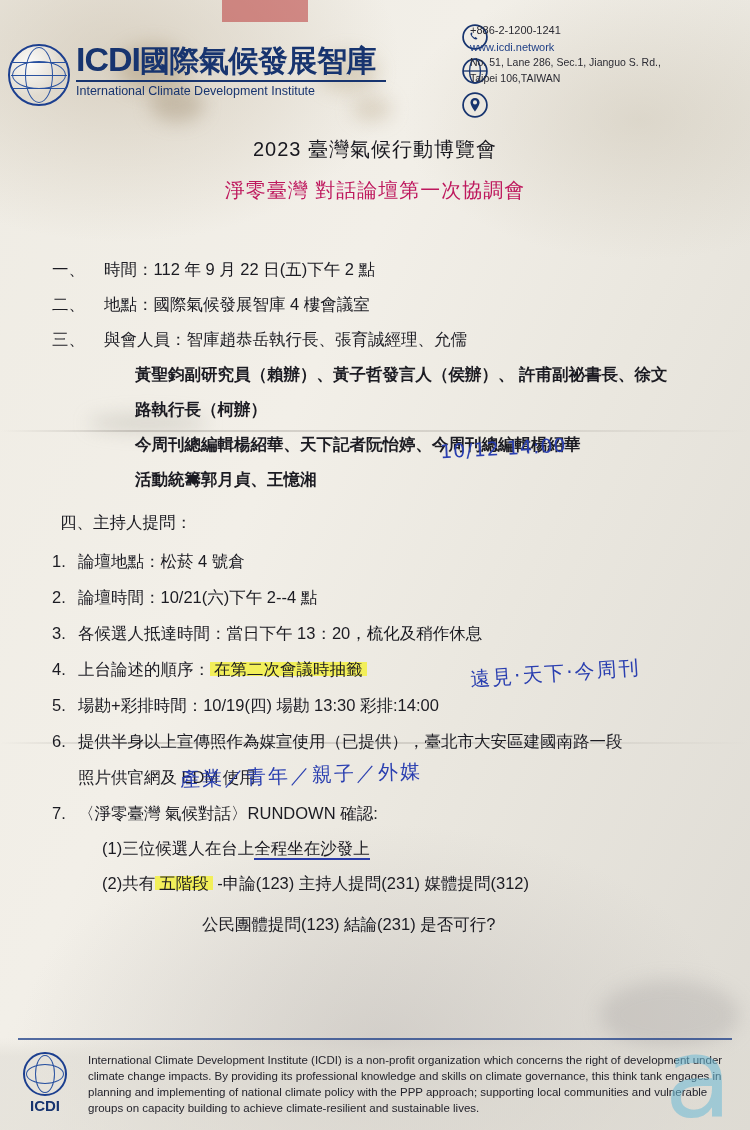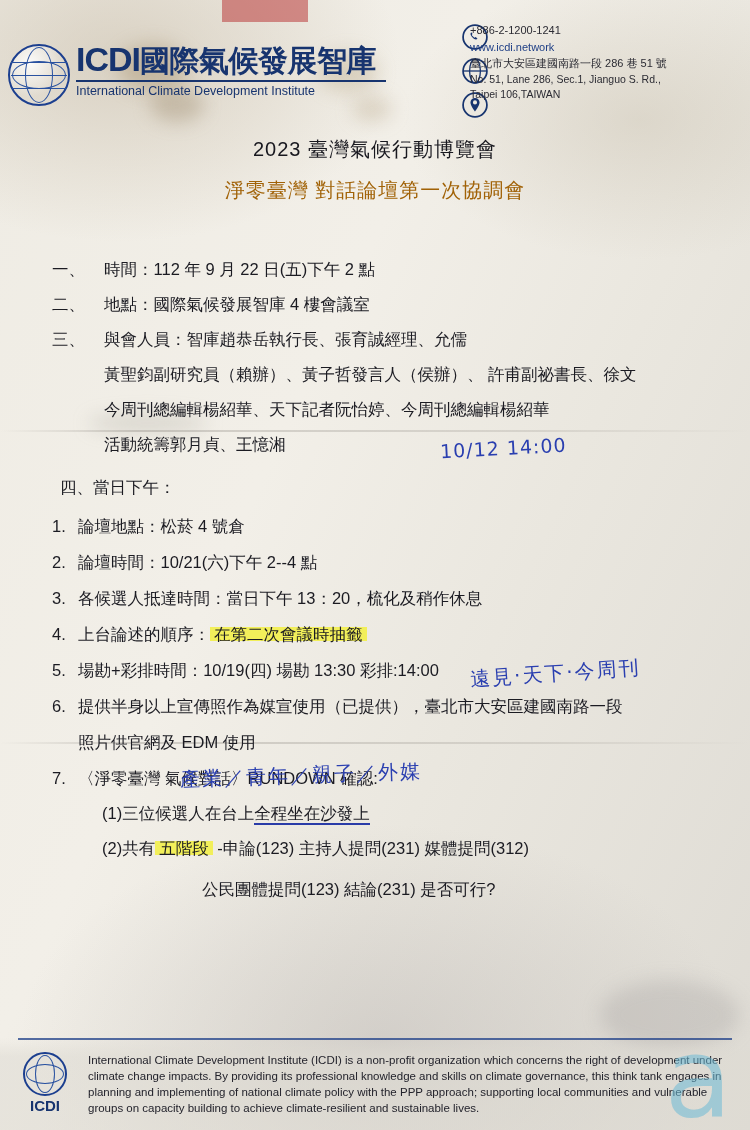--- a/index.html
+++ b/index.html
@@ -128,37 +128,37 @@
   }
   .title-1 {
     font-size: 20px;
     letter-spacing: 1px;
     color: #18181f;
   }
   .title-2 {
     font-size: 20px;
     letter-spacing: 1px;
     margin-top: 14px;
-    color: #a16207;
+    color: #be185d;
   }
 
   
   .body {
     position: absolute;
     top: 252px;
     left: 52px;
     right: 28px;
     font-size: 16.5px;
     line-height: 35px;
     color: #1b1b22;
   }
   .row { display: flex; }
   .row .num { width: 52px; flex: 0 0 52px; }
   .row .txt { flex: 1; }
-  .indent { margin-left: 52px; }
+  .indent { margin-left: 83px; font-weight: bold; }
   .sec4 { margin-top: 8px; margin-left: 8px; }
 
   .list { margin-top: 4px; }
   .li { display: flex; margin-top: 1px; }
   .li .n { width: 26px; flex: 0 0 26px; }
   .li .c { flex: 1; }
 
   .sub { margin-left: 50px; }
 
   .hl-yellow {
@@ -306,21 +306,20 @@
       </svg>
       <svg class="ico" viewBox="0 0 24 24">
         <circle cx="12" cy="12" r="11" fill="none" stroke="currentColor" stroke-width="1.6"></circle>
         <path d="M12 5.5c-2.4 0-4.2 1.9-4.2 4.2 0 3.1 4.2 8.3 4.2 8.3s4.2-5.2 4.2-8.3c0-2.3-1.8-4.2-4.2-4.2zm0 6a1.9 1.9 0 1 1 0-3.8 1.9 1.9 0 0 1 0 3.8z" fill="currentColor"></path>
       </svg>
     </div>
 
     <div class="contact">
       <div class="line">+886-2-1200-1241</div>
       <div class="line link">www.icdi.network</div>
-      <div class="line">臺北市大安區建國南路一段 286 巷 51 號</div>
       <div class="line addr">No. 51, Lane 286, Sec.1, Jianguo S. Rd.,</div>
       <div class="line addr">Taipei 106,TAIWAN</div>
     </div>
   </div>
 
   <div class="title-block">
     <div class="title-1">2023 臺灣氣候行動博覽會</div>
     <div class="title-2">淨零臺灣 對話論壇第一次協調會</div>
   </div>
 
@@ -333,24 +332,25 @@
     <div class="row">
       <div class="num">二、</div>
       <div class="txt">地點：國際氣候發展智庫 4 樓會議室</div>
     </div>
     <div class="row">
       <div class="num">三、</div>
       <div class="txt">與會人員：智庫趙恭岳執行長、張育誠經理、允儒</div>
     </div>
 
     <div class="indent">黃聖鈞副研究員（賴辦）、黃子哲發言人（侯辦）、 許甫副祕書長、徐文</div>
+    <div class="indent">路執行長（柯辦）</div>
     <div class="indent">今周刊總編輯楊紹華、天下記者阮怡婷、今周刊總編輯楊紹華</div>
     <div class="indent">活動統籌郭月貞、王憶湘</div>
 
-    <div class="sec4">四、當日下午：</div>
+    <div class="sec4">四、主持人提問：</div>
 
     <div class="list">
       <div class="li">
         <div class="n">1.</div>
         <div class="c">論壇地點：松菸 4 號倉</div>
       </div>
       <div class="li">
         <div class="n">2.</div>
         <div class="c">論壇時間：10/21(六)下午 2--4 點</div>
       </div>

